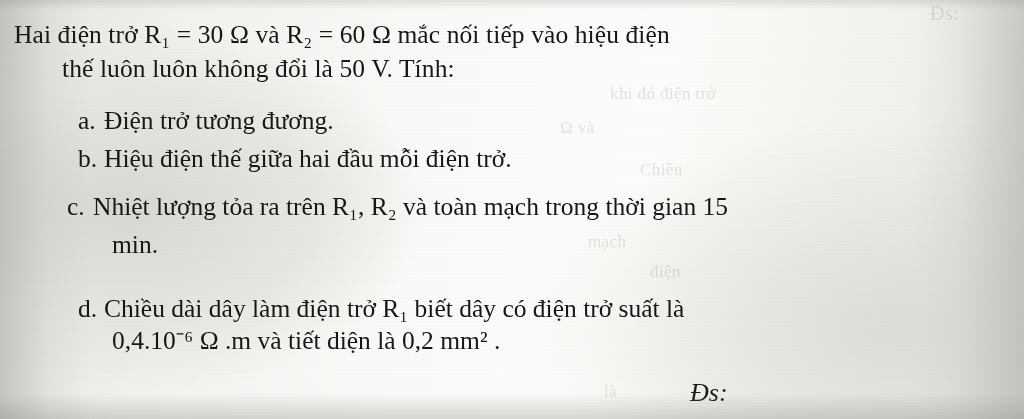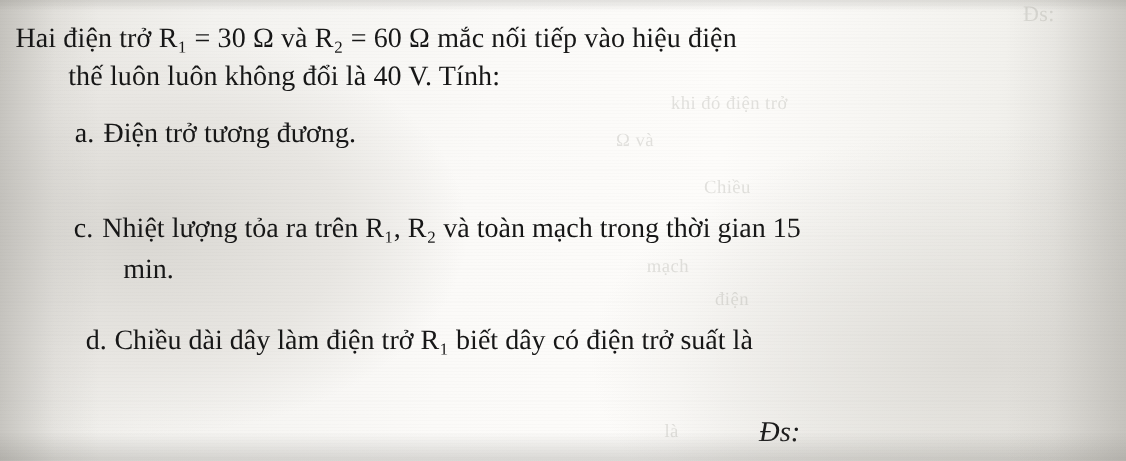--- a/index.html
+++ b/index.html
@@ -101,21 +101,21 @@
     position: absolute;
     color: #171717;
     font-size: 25.5px;
     line-height: 1.30;
   }
   .item .lbl {
     display: inline-block;
     width: 26px;
   }
 
-  .item-a { top: 104px; left: 68px; }
+  .item-a { top: 104px; left: 78px; }
   .item-b { top: 142px; left: 78px; }
   .item-c { top: 190px; left: 67px; width: 900px; }
   .item-c-cont { top: 228px; left: 112px; }
   .item-d { top: 292px; left: 78px; width: 905px; }
   .item-d2 { top: 324px; left: 112px; }
 
   .ds {
     position: absolute;
     top: 378px;
     left: 690px;
@@ -150,35 +150,39 @@
   <div class="bleed bleed-1">khi đó điện trở</div>
   <div class="bleed bleed-2">Ω và</div>
   <div class="bleed bleed-3">Chiều</div>
   <div class="bleed bleed-4">mạch</div>
   <div class="bleed bleed-5">điện</div>
   <div class="bleed bleed-6">là</div>
 
   <div class="content">
 
     <div class="para q-line1">Hai điện trở R₁ = 30 Ω và R₂ = 60 Ω mắc nối tiếp vào hiệu điện</div>
-    <div class="para q-line2">thế luôn luôn không đổi là 40 V. Tính:</div>
+    <div class="para q-line2">thế luôn luôn không đổi là 50 V. Tính:</div>
 
     <div class="item item-a">
       <span class="lbl">a.</span><span>Điện trở tương đương.</span>
     </div>
 
+    <div class="item item-b">
+      <span class="lbl">b.</span><span>Hiệu điện thế giữa hai đầu mỗi điện trở.</span>
+    </div>
 
     <div class="item item-c">
       <span class="lbl">c.</span><span>Nhiệt lượng tỏa ra trên R₁, R₂ và toàn mạch trong thời gian 15</span>
     </div>
     <div class="item item-c-cont">min.</div>
 
     <div class="item item-d">
       <span class="lbl">d.</span><span>Chiều dài dây làm điện trở R₁ biết dây có điện trở suất là</span>
     </div>
+    <div class="item item-d2">0,4.10⁻⁶ Ω .m và tiết diện là 0,2 mm² .</div>
 
     <div class="ds">Đs:</div>
 
   </div>
 
   <div class="crop-shadow-top"></div>
   <div class="crop-shadow-bottom"></div>
 </div>
 
 </body></html>

